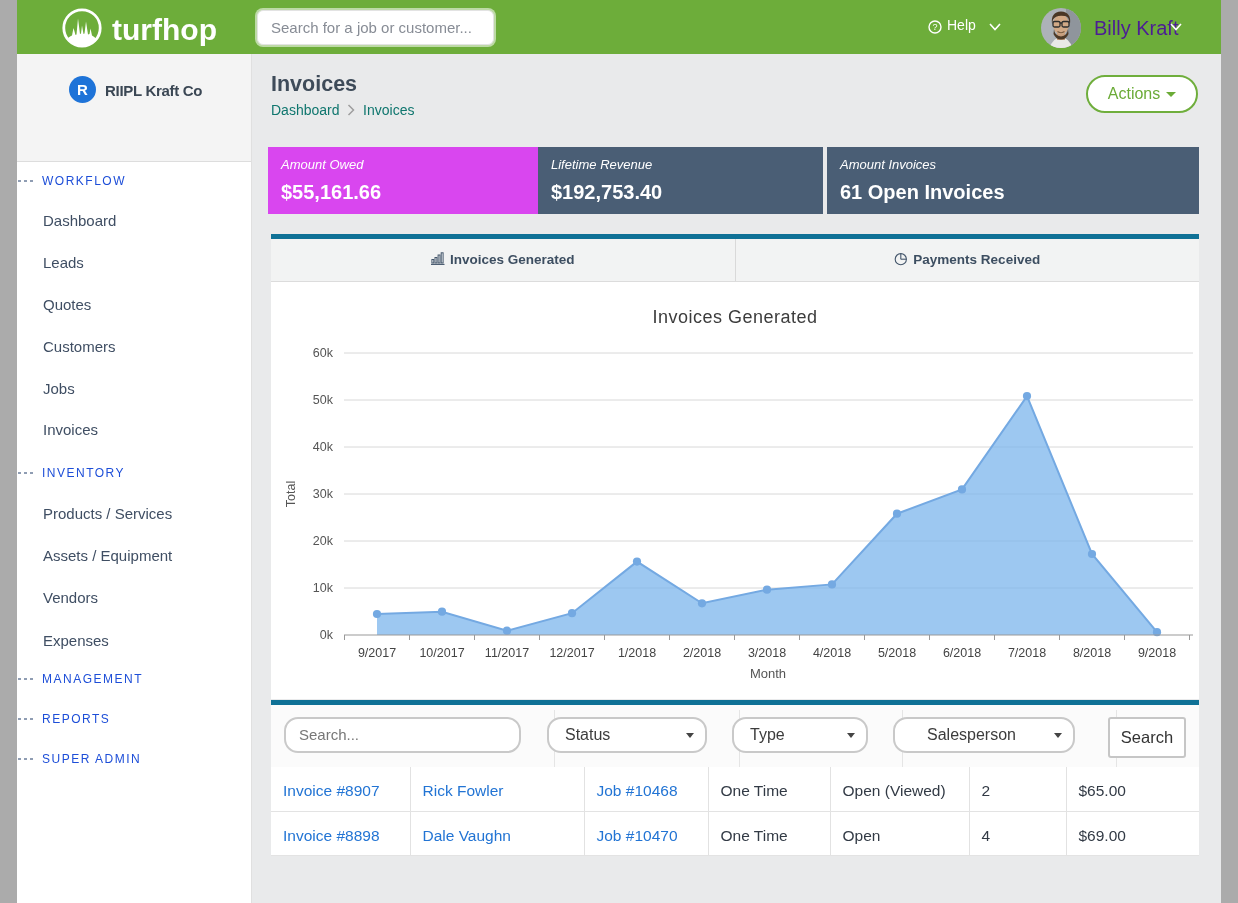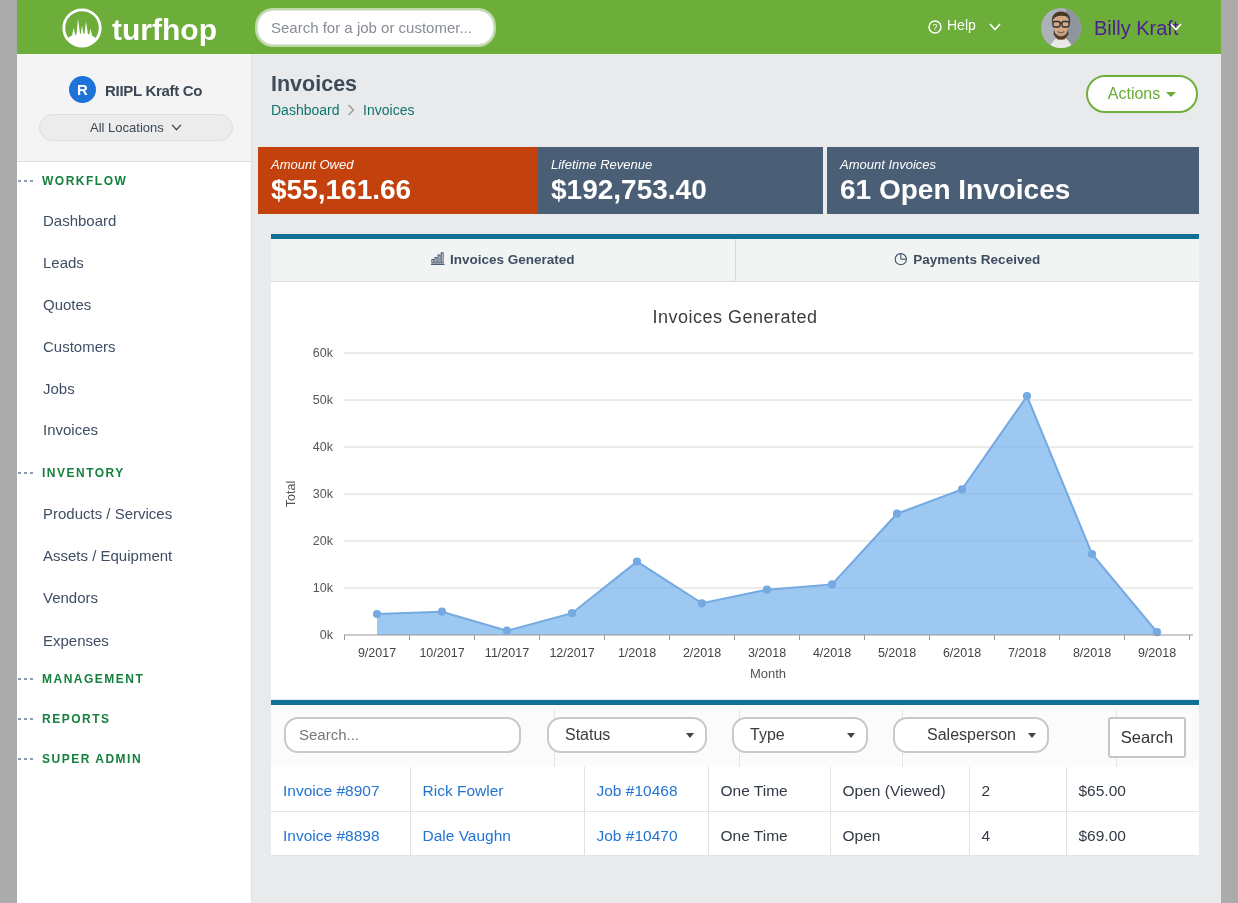--- a/index.html
+++ b/index.html
@@ -4,41 +4,41 @@
 <style>
 * { margin:0; padding:0; box-sizing:border-box; }
 html,body { width:1238px; height:903px; overflow:hidden; }
 body { position:relative; font-family:"Liberation Sans",sans-serif; background:#e9eaeb; }
 .abs { position:absolute; }
 .lstrip { position:absolute; left:0; top:0; width:17px; height:903px; background:#ababab; }
 .rstrip { position:absolute; left:1221px; top:0; width:17px; height:903px; background:#ababab; }
 
 .header { position:absolute; left:17px; top:0; width:1204px; height:54px; background:#6dad3a; }
 .wordmark { position:absolute; left:95px; top:13px; color:#fff; font-size:30px; line-height:33px; font-weight:bold; letter-spacing:0px; }
-.hsearch { position:absolute; left:240px; top:10px; width:237px; height:35px; background:#fff; border-radius:16px; border:1px solid #e3e3e3; box-shadow:0 0 0 2px rgba(255,255,255,0.55); color:#878c95; font-size:15px; line-height:33px; padding-left:13px; }
+.hsearch { position:absolute; left:240px; top:10px; width:237px; height:35px; background:#fff; border-radius:6px; border:1px solid #e3e3e3; box-shadow:0 0 0 2px rgba(255,255,255,0.55); color:#878c95; font-size:15px; line-height:33px; padding-left:13px; }
 .helptxt { position:absolute; left:930px; top:17px; color:#fff; font-size:14px; }
 .nametxt { position:absolute; left:1077px; top:17px; color:#4c1d95; font-size:20px; }
 
 .sidebar { position:absolute; left:17px; top:54px; width:235px; height:849px; background:#fff; border-right:1px solid #e0e0e0; }
 .side-top { position:absolute; left:0; top:0; width:234px; height:108px; background:#f4f4f4; border-bottom:1px solid #ddd; }
 .rlogo { position:absolute; left:52px; top:22px; width:27px; height:27px; border-radius:50%; background:#1e73d8; color:#fff; font-size:15px; font-weight:bold; text-align:center; line-height:27px; }
 .coname { position:absolute; left:88px; top:28px; font-size:15px; font-weight:bold; color:#3b4754; letter-spacing:-0.3px; }
 .locpill { position:absolute; left:22px; top:60px; width:194px; height:27px; background:#ececec; border:1px solid #dedede; border-radius:14px; text-align:center; font-size:13px; color:#3b4754; line-height:25px; }
-.nav-h { position:absolute; left:25px; font-size:12px; font-weight:bold; letter-spacing:1.5px; color:#15803d; line-height:20px; }
+.nav-h { position:absolute; left:25px; font-size:12px; font-weight:normal; letter-spacing:1.5px; color:#1d4ed8; line-height:20px; }
 .nav-i { position:absolute; left:26px; font-size:15px; color:#3f4e63; line-height:20px; }
 .dash { position:absolute; left:1px; width:16px; height:2px; background:repeating-linear-gradient(90deg,#8f9db3 0,#8f9db3 3px,transparent 3px,transparent 5.8px); }
 
 .main { position:absolute; left:252px; top:54px; width:969px; height:849px; background:#e9eaeb; }
 h1.title { position:absolute; left:19px; top:17px; font-size:21.5px; line-height:26px; color:#3e4b59; font-weight:bold; }
 .crumb { position:absolute; left:19px; top:46px; font-size:14px; line-height:20px; color:#0f766e; }
 .actions { position:absolute; left:834px; top:21px; width:112px; height:38px; border:2px solid #6fae3c; border-radius:19px; background:#fff; color:#6bab37; font-size:16px; text-align:center; line-height:33px; }
 .caret-g { display:inline-block; width:0; height:0; border-left:5px solid transparent; border-right:5px solid transparent; border-top:5px solid #6bab37; margin-left:6px; vertical-align:middle; }
 .card { position:absolute; top:93px; height:67px; color:#fff; padding:10px 13px; }
 .card .lbl { font-size:13px; font-style:italic; }
-.card .val { font-size:28px; font-weight:bold; margin-top:2px; }
+.card .val { font-size:20px; font-weight:bold; margin-top:9px; }
 
 .tabs { position:absolute; left:19px; top:180px; width:928px; border-top:5px solid #0f7196; }
 .tabbar { height:43px; background:#f2f3f3; border-bottom:1px solid #dcdcdc; display:flex; }
 .tab { flex:1; text-align:center; line-height:42px; font-size:13.5px; font-weight:bold; color:#3d4e61; }
 .tab:first-child { border-right:1px solid #d9d9d9; }
 
 .chart { position:absolute; left:19px; top:228px; width:928px; height:417px; background:#fff; }
 
 .fblock { position:absolute; left:19px; top:646px; width:928px; border-top:5px solid #0f7196; background:#fbfbfb; height:67px; }
 .fdiv { position:absolute; top:5px; height:62px; width:1px; background:#e5e5e5; }
@@ -95,23 +95,20 @@
   </svg>
   <div class="nametxt">Billy Kraft</div>
   <svg class="abs" style="left:1153px;top:23px" width="12" height="8" viewBox="0 0 12 8">
       <polyline points="1,1 6,6.5 11,1" fill="none" stroke="#fff" stroke-width="1.6"></polyline>
     </svg>
 </div>
 <div class="sidebar">
   <div class="side-top"></div>
   <div class="rlogo">R</div>
   <div class="coname">RIIPL Kraft Co</div>
-  <div class="locpill">All Locations&nbsp;&nbsp;<svg width="11" height="7" viewBox="0 0 12 8" style="vertical-align:1px">
-        <polyline points="1,1 6,6.5 11,1" fill="none" stroke="#3b4754" stroke-width="1.6"></polyline>
-      </svg></div>
   <div class="dash" style="top:126px"></div>
     <div class="nav-h" style="top:117px">WORKFLOW</div>
   <div class="nav-i" style="top:157px">Dashboard</div>
   <div class="nav-i" style="top:199px">Leads</div>
   <div class="nav-i" style="top:241px">Quotes</div>
   <div class="nav-i" style="top:283px">Customers</div>
   <div class="nav-i" style="top:325px">Jobs</div>
   <div class="nav-i" style="top:366px">Invoices</div>
   <div class="dash" style="top:418px"></div>
     <div class="nav-h" style="top:409px">INVENTORY</div>
@@ -125,21 +122,21 @@
     <div class="nav-h" style="top:655px">REPORTS</div>
   <div class="dash" style="top:704px"></div>
     <div class="nav-h" style="top:695px">SUPER ADMIN</div>
 </div>
 <div class="main">
   <h1 class="title">Invoices</h1>
   <div class="crumb">Dashboard&nbsp; <svg width="8" height="12" viewBox="0 0 8 12" style="vertical-align:-1px">
         <polyline points="1.5,1 6.5,6 1.5,11" fill="none" stroke="#9e9e9e" stroke-width="1.5"></polyline>
       </svg> &nbsp;Invoices</div>
   <div class="actions">Actions<span class="caret-g"></span></div>
-  <div class="card" style="left:6px;width:298px;background:#c2410c">
+  <div class="card" style="left:16px;width:298px;background:#d946ef">
     <div class="lbl">Amount Owed</div>
       <div class="val">$55,161.66</div>
   </div>
   <div class="card" style="left:286px;width:285px;background:#4a5e75">
     <div class="lbl">Lifetime Revenue</div>
       <div class="val">$192,753.40</div>
   </div>
   <div class="card" style="left:575px;width:372px;background:#4a5e75">
     <div class="lbl">Amount Invoices</div>
       <div class="val">61 Open Invoices</div>
@@ -224,21 +221,21 @@
 </svg></div>
   <div class="fblock">
     <div class="fdiv" style="left:283px"></div>
     <div class="fdiv" style="left:468px"></div>
     <div class="fdiv" style="left:631px"></div>
     <div class="fdiv" style="left:845px"></div>
   </div>
   <div class="finput ftxt" style="left:32px;width:237px;">Search...</div>
   <div class="finput sel" style="left:295px;width:160px;">Status<span class="tri"></span></div>
   <div class="finput sel" style="left:480px;width:136px;">Type<span class="tri"></span></div>
-  <div class="finput sel" style="left:641px;width:156px;padding-left:32px;">Salesperson<span class="tri"></span></div>
+  <div class="finput sel" style="left:641px;width:182px;padding-left:32px;">Salesperson<span class="tri"></span></div>
   <div class="fbtn">Search</div>
   <table class="grid">
     <colgroup>
         <col style="width:139px">
         <col style="width:174px">
         <col style="width:124px">
         <col style="width:122px">
         <col style="width:139px">
         <col style="width:97px">
         <col style="width:133px">

